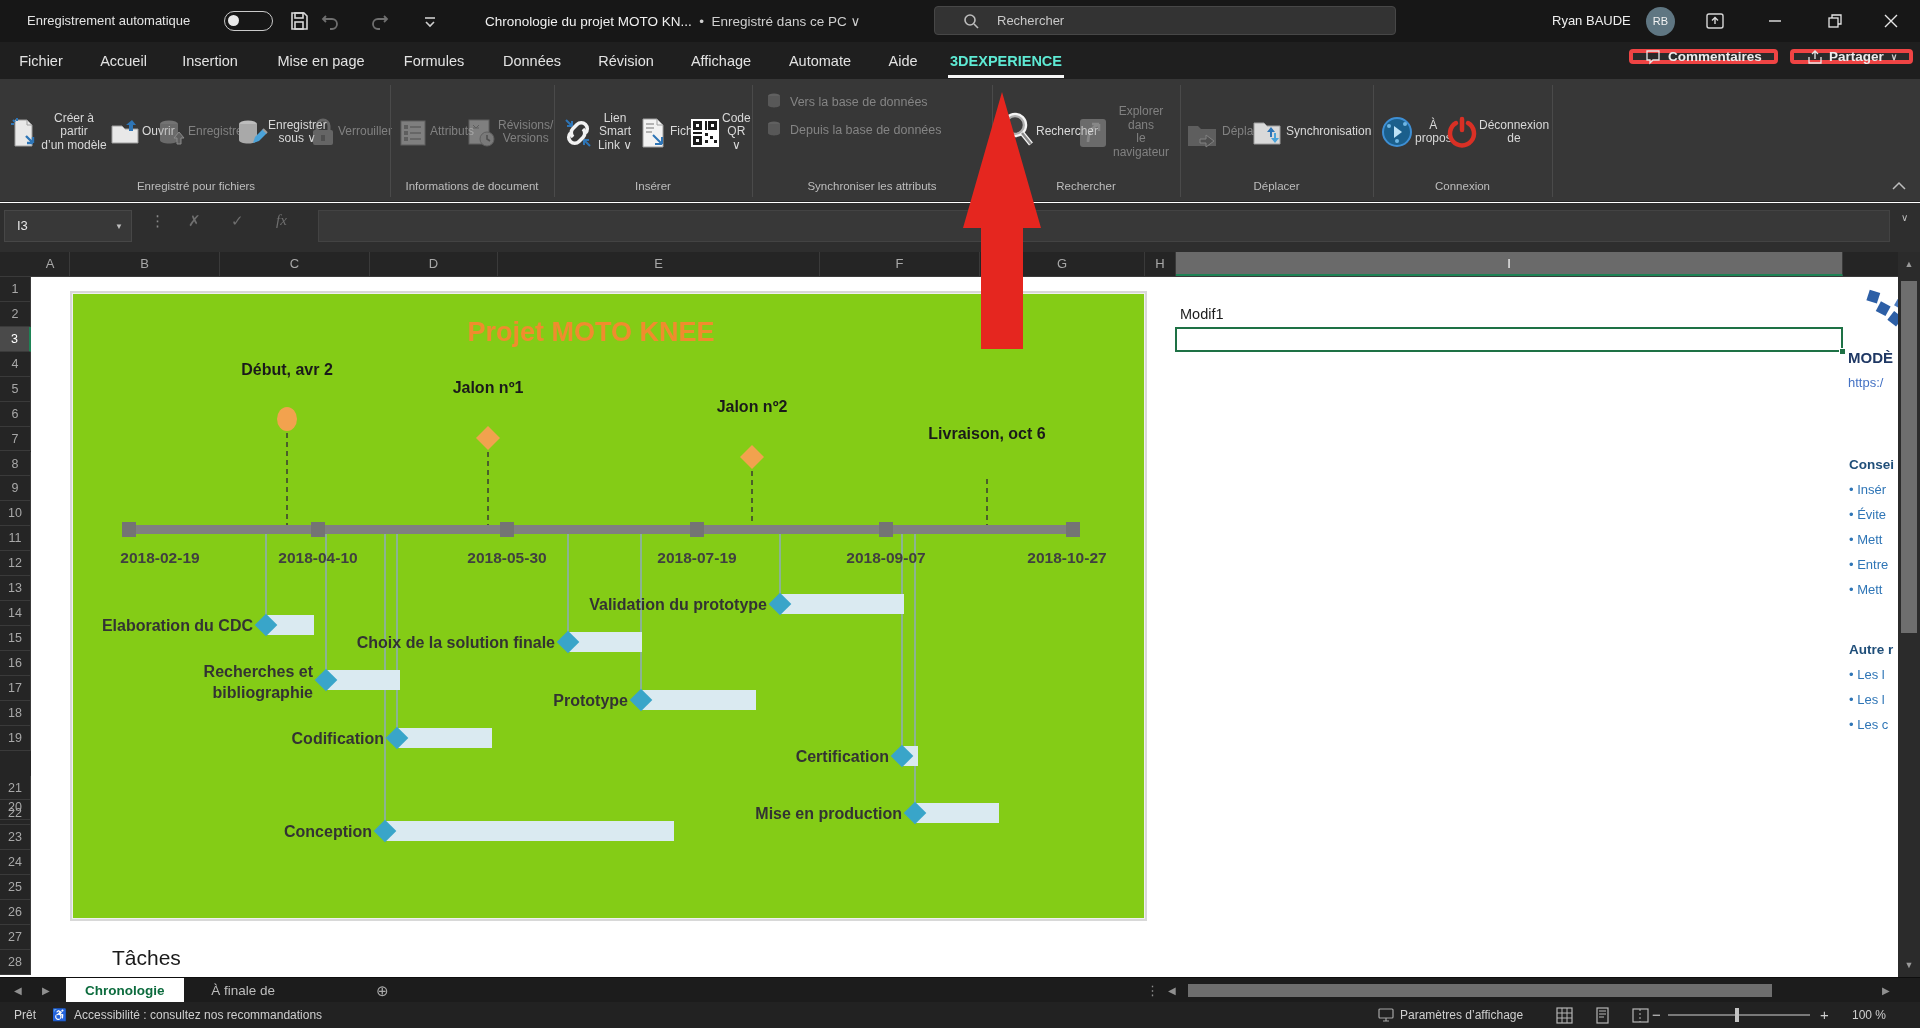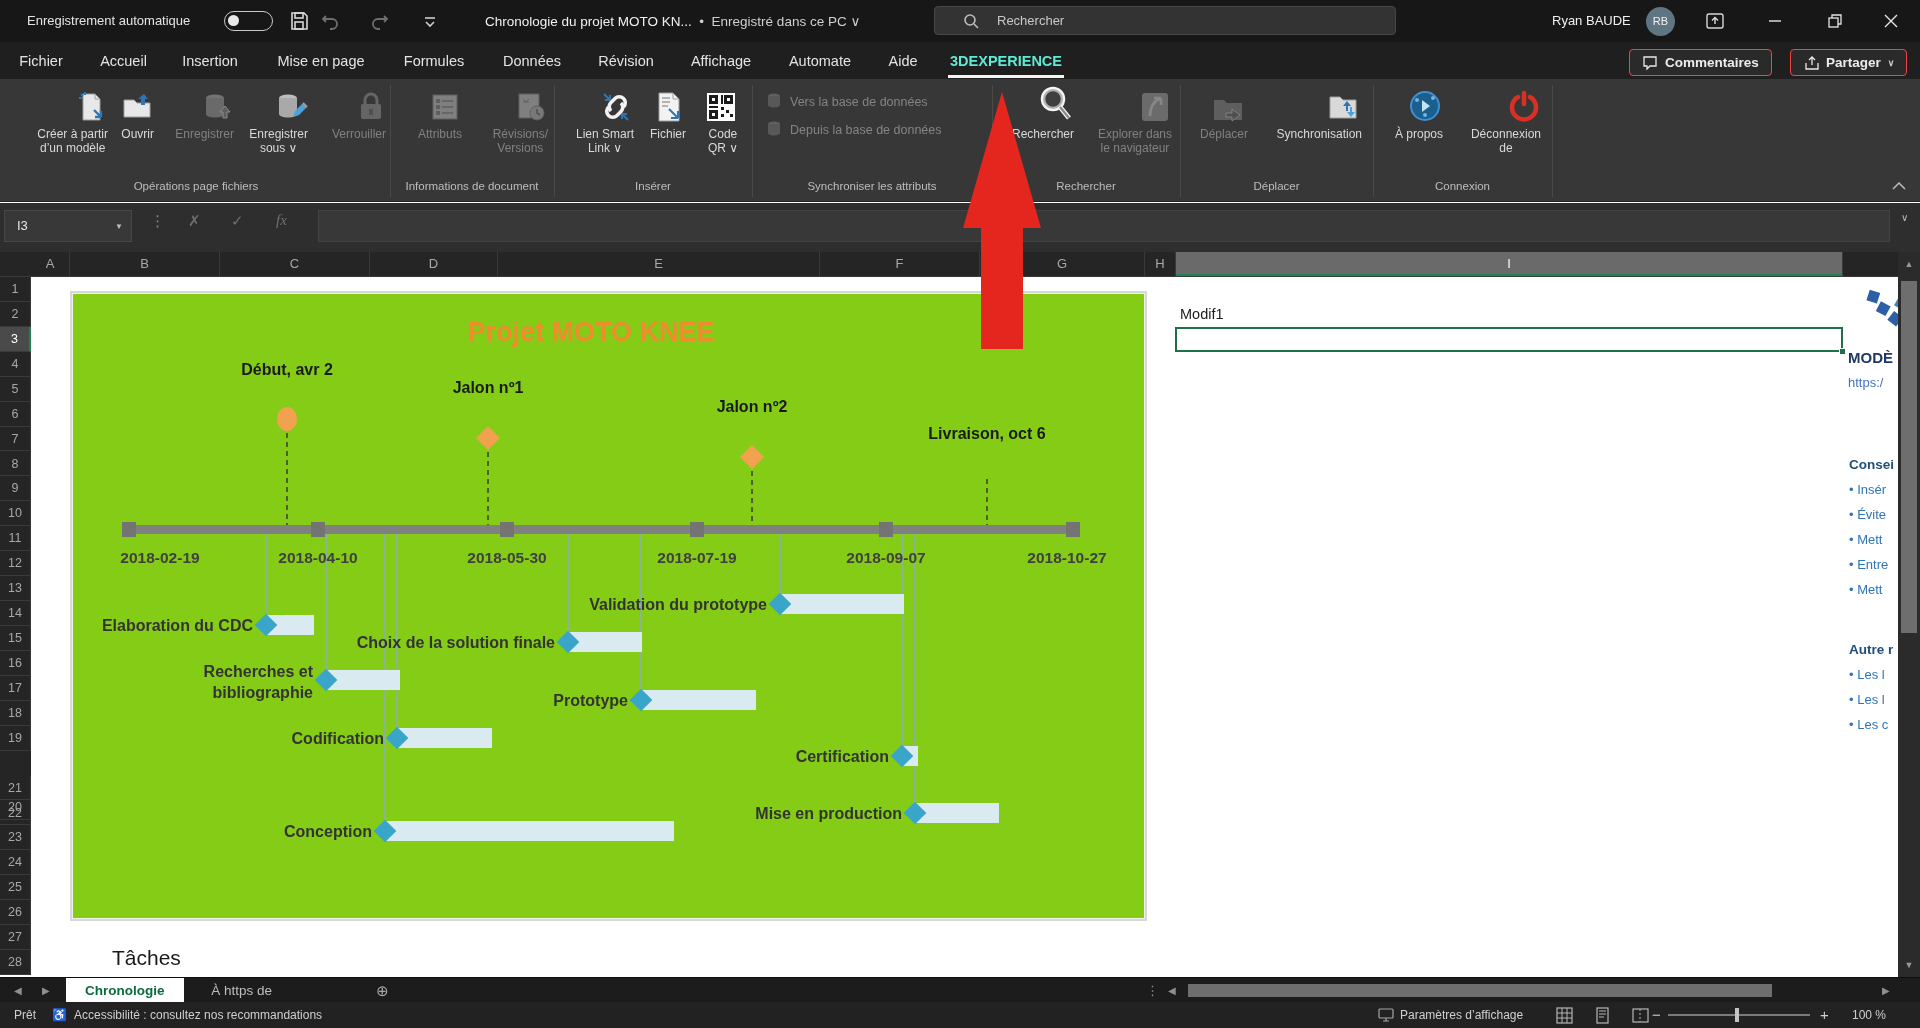--- a/index.html
+++ b/index.html
@@ -19,24 +19,24 @@
   #search-box svg{position:absolute;left:28px;top:6px;}
   #search-box span{position:absolute;left:62px;}
   #user-name{position:absolute;left:1552px;top:13px;font-size:13px;color:#EFEFEF;}
   #avatar{position:absolute;left:1646px;top:7px;width:29px;height:29px;border-radius:50%;background:#5F7682;color:#F2F2F2;font-size:11px;text-align:center;line-height:29px;}
   .win-btn{position:absolute;top:0;width:46px;height:42px;display:flex;align-items:center;justify-content:center;}
   
   #tabrow{position:absolute;left:0;top:42px;width:1920px;height:37px;background:#1F1F1F;}
   .rtab{position:absolute;top:0;height:37px;display:flex;align-items:center;font-size:14.5px;color:#E3E3E3;padding:0 2px;}
   .rtab.active{font-weight:700;color:#5eead4;}
   .rtab.active::after{content:"";position:absolute;left:0;right:0;bottom:1px;height:3px;background:#F5F5F5;}
-  .pillbtn{position:absolute;top:7px;height:27px;border:1px solid #ef4444;border-radius:4px;background:#2A2A2A;color:#ECECEC;font-size:13.5px;font-weight:700;display:flex;align-items:center;gap:7px;padding:0 12px;}
+  .pillbtn{position:absolute;top:7px;height:15px;border:4px solid #ef4444;border-radius:4px;background:#2A2A2A;color:#ECECEC;font-size:13.5px;font-weight:700;display:flex;align-items:center;gap:7px;padding:0 12px;}
   
   #ribbon{position:absolute;left:0;top:79px;width:1920px;height:123px;background:#373737;border-bottom:1px solid #242424;}
-  .bigbtn{position:absolute;top:5px;height:92px;display:flex;flex-direction:column;align-items:flex-end;justify-content:flex-start;}
+  .bigbtn{position:absolute;top:5px;height:92px;display:flex;flex-direction:row;align-items:center;justify-content:flex-start;}
   .bigbtn .ic{height:40px;display:flex;align-items:flex-end;justify-content:center;}
   .bigbtn .lb{margin-top:4px;font-size:12px;line-height:13.5px;color:#D9D9D9;text-align:center;white-space:pre-line;}
   .bigbtn.disabled .lb{color:#818181;}
   .bigbtn.disabled .ic{opacity:.45;}
   .smallbtn{position:absolute;height:22px;display:flex;align-items:center;gap:7px;font-size:12.5px;color:#848484;}
   .gsep{position:absolute;top:6px;height:112px;width:1px;background:#4A4A4A;}
   .glabel{position:absolute;top:101px;height:16px;font-size:11.5px;color:#BDBDBD;text-align:center;transform:translateX(-50%);white-space:nowrap;}
   .caret{font-size:9px;color:#CFCFCF;}
   
   #fbar{position:absolute;left:0;top:203px;width:1920px;height:49px;background:#2E2E2E;}
@@ -213,21 +213,21 @@
           <span class="ic">
             <svg width="30" height="34" viewBox="0 0 30 34">
               <rect x="5" y="14" width="20" height="15" rx="2" fill="#9E9E9E"></rect>
               <path d="M9 14v-4a6 6 0 0 1 12 0v4" fill="none" stroke="#9E9E9E" stroke-width="3"></path>
               <rect x="13" y="19" width="4" height="6" fill="#6E6E6E"></rect>
             </svg>
           </span>
           <span class="lb">Verrouiller</span>
         </div>
         <div class="gsep" style="left: 390px;"></div>
-        <div class="glabel" style="left: 196px;">Opérations page fichiers</div>
+        <div class="glabel" style="left: 196px;">Enregistré pour fichiers</div>
         <div class="bigbtn disabled" style="left: 396px; width: 66px;">
           <span class="ic">
             <svg width="34" height="34" viewBox="0 0 34 34">
               <rect x="5" y="5" width="24" height="24" fill="#D6D6D6" stroke="#8F8F8F"></rect>
               <rect x="8" y="9" width="4" height="4" fill="#8F8F8F"></rect>
               <rect x="8" y="15" width="4" height="4" fill="#8F8F8F"></rect>
               <rect x="8" y="21" width="4" height="4" fill="#8F8F8F"></rect>
               <path d="M14 11h11M14 17h11M14 23h11" stroke="#8F8F8F" stroke-width="1.6"></path>
             </svg>
           </span>
@@ -537,21 +537,21 @@
 
   <div id="vscroll">
     <span class="sc-arrow" style="top:0">▲</span>
     <div id="vthumb"></div>
     <span class="sc-arrow" style="top:701px">▼</span>
   </div>
 
   <div id="tabbar">
     <span class="tb-nav" style="left:14px">◀</span>
     <span class="tb-nav" style="left:42px">▶</span>
-    <span id="sheet-tabs"><span class="sheettab active" style="left: 66px;">Chronologie</span><span class="sheettab" style="left: 192.2px;">À https de</span></span>
+    <span id="sheet-tabs"><span class="sheettab active" style="left: 66px;">Chronologie</span><span class="sheettab" style="left: 192.2px;">À finale de</span></span>
     <span class="tb-nav" style="left:376px;font-size:15px;color:#A8A8A8">⊕</span>
     <span class="tb-nav" style="left:1146px;font-size:13px">⋮</span>
     <span class="tb-nav" style="left:1168px">◀</span>
     <div id="hscroll-thumb"></div>
     <span class="tb-nav" style="left:1882px">▶</span>
   </div>
 
   <div id="statusbar">
     <span class="sb" style="left:14px">Prêt</span>
     <span class="sb" style="left:52px;color:#BDBDBD">♿</span>

